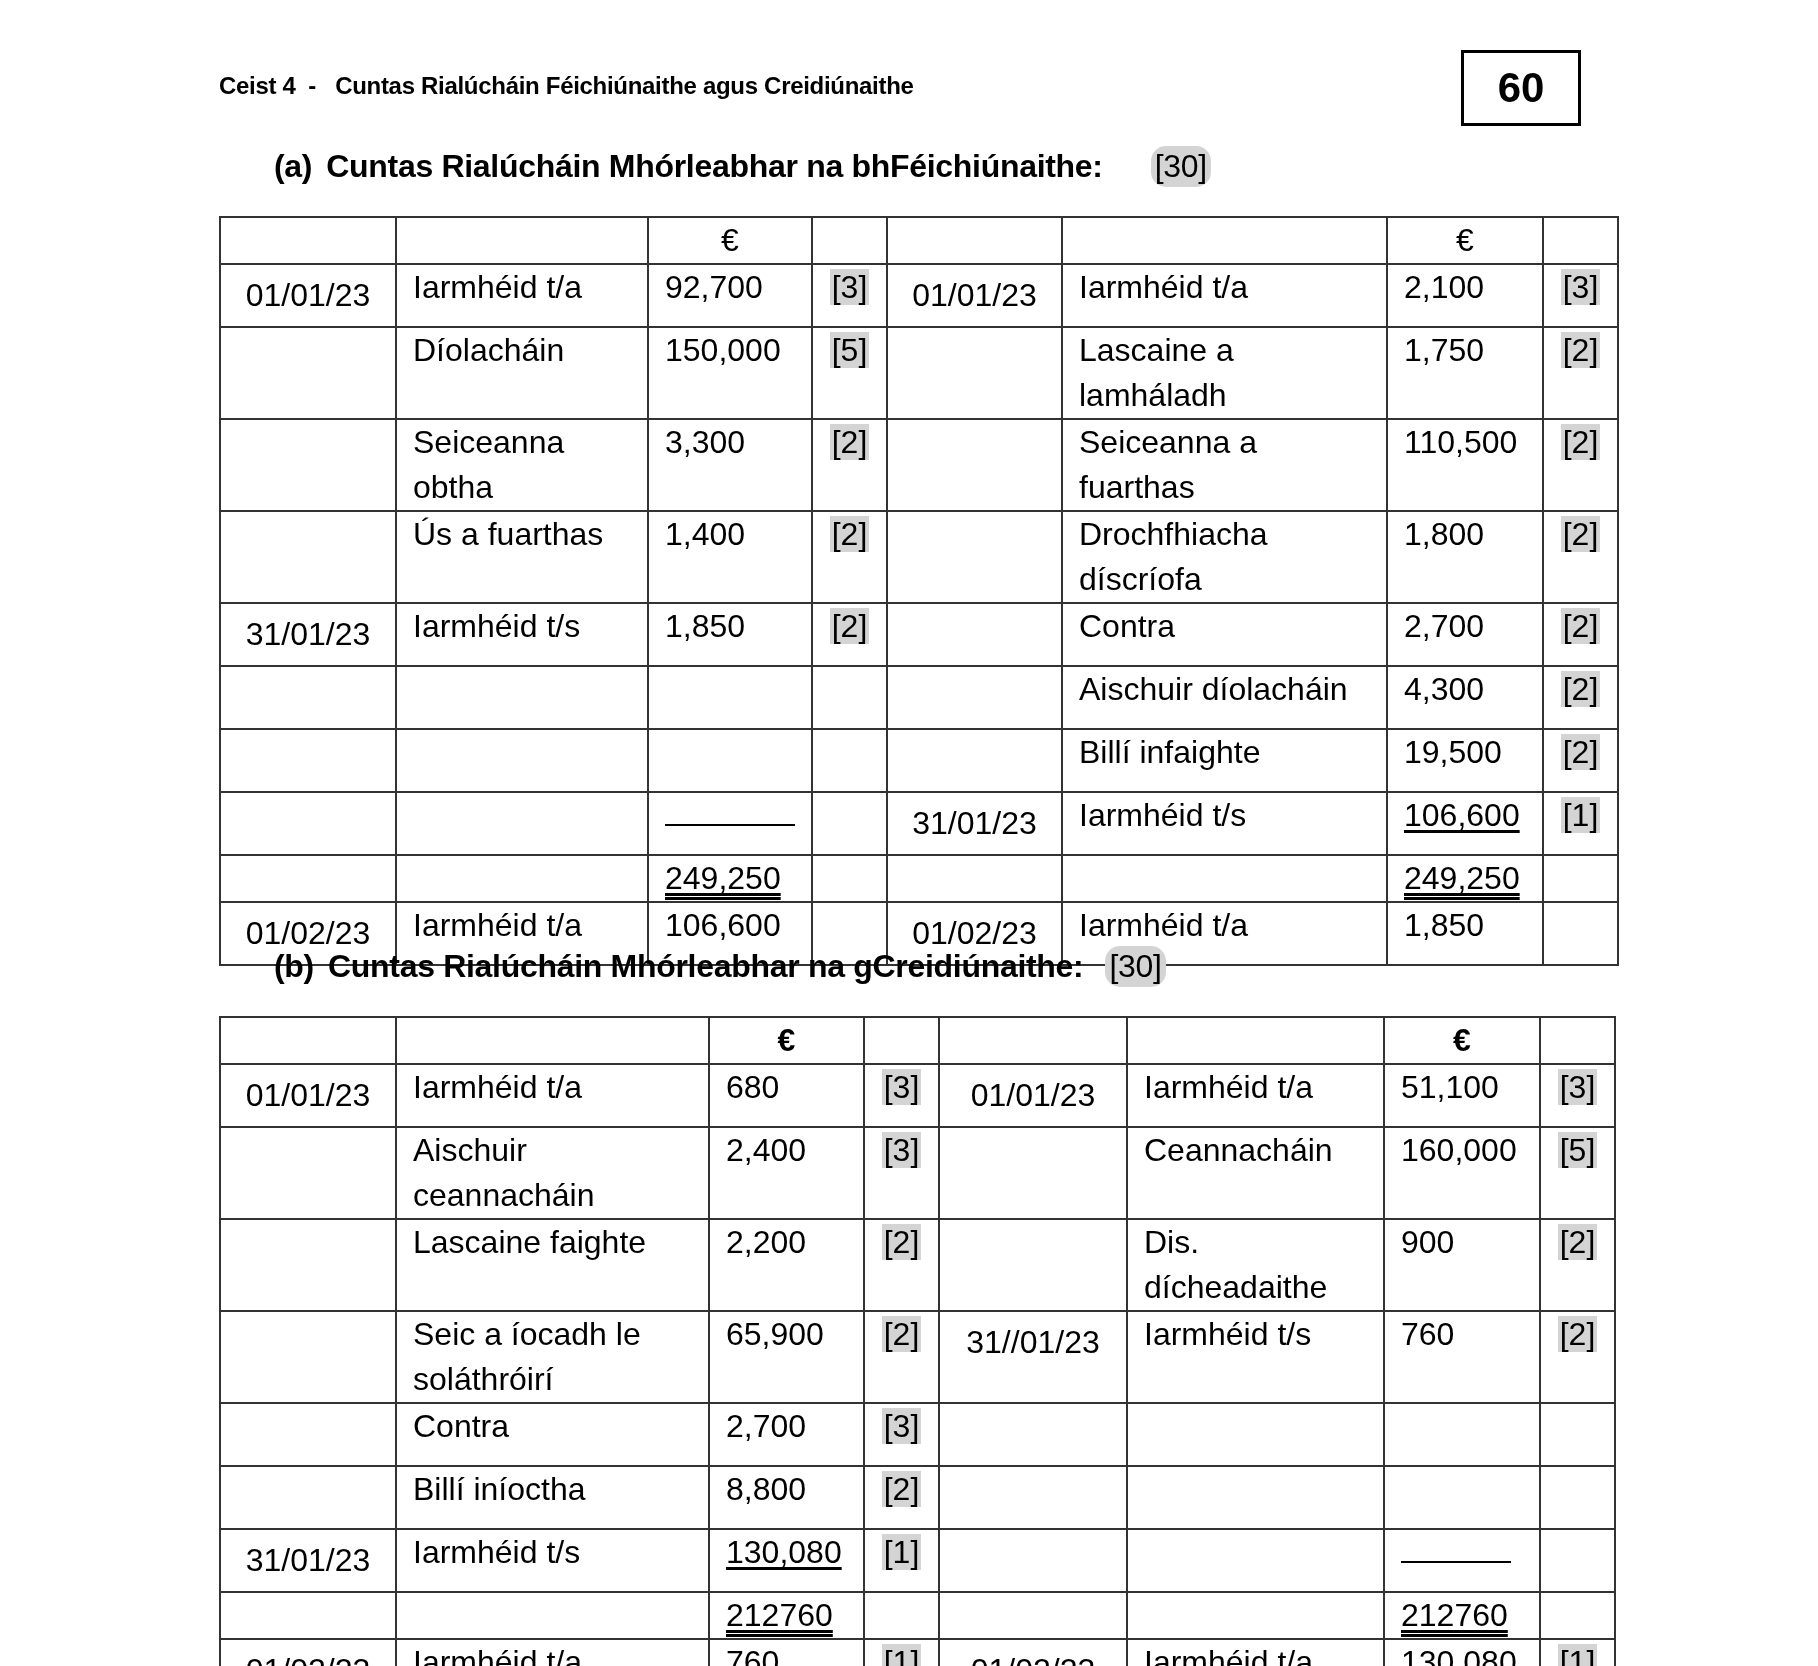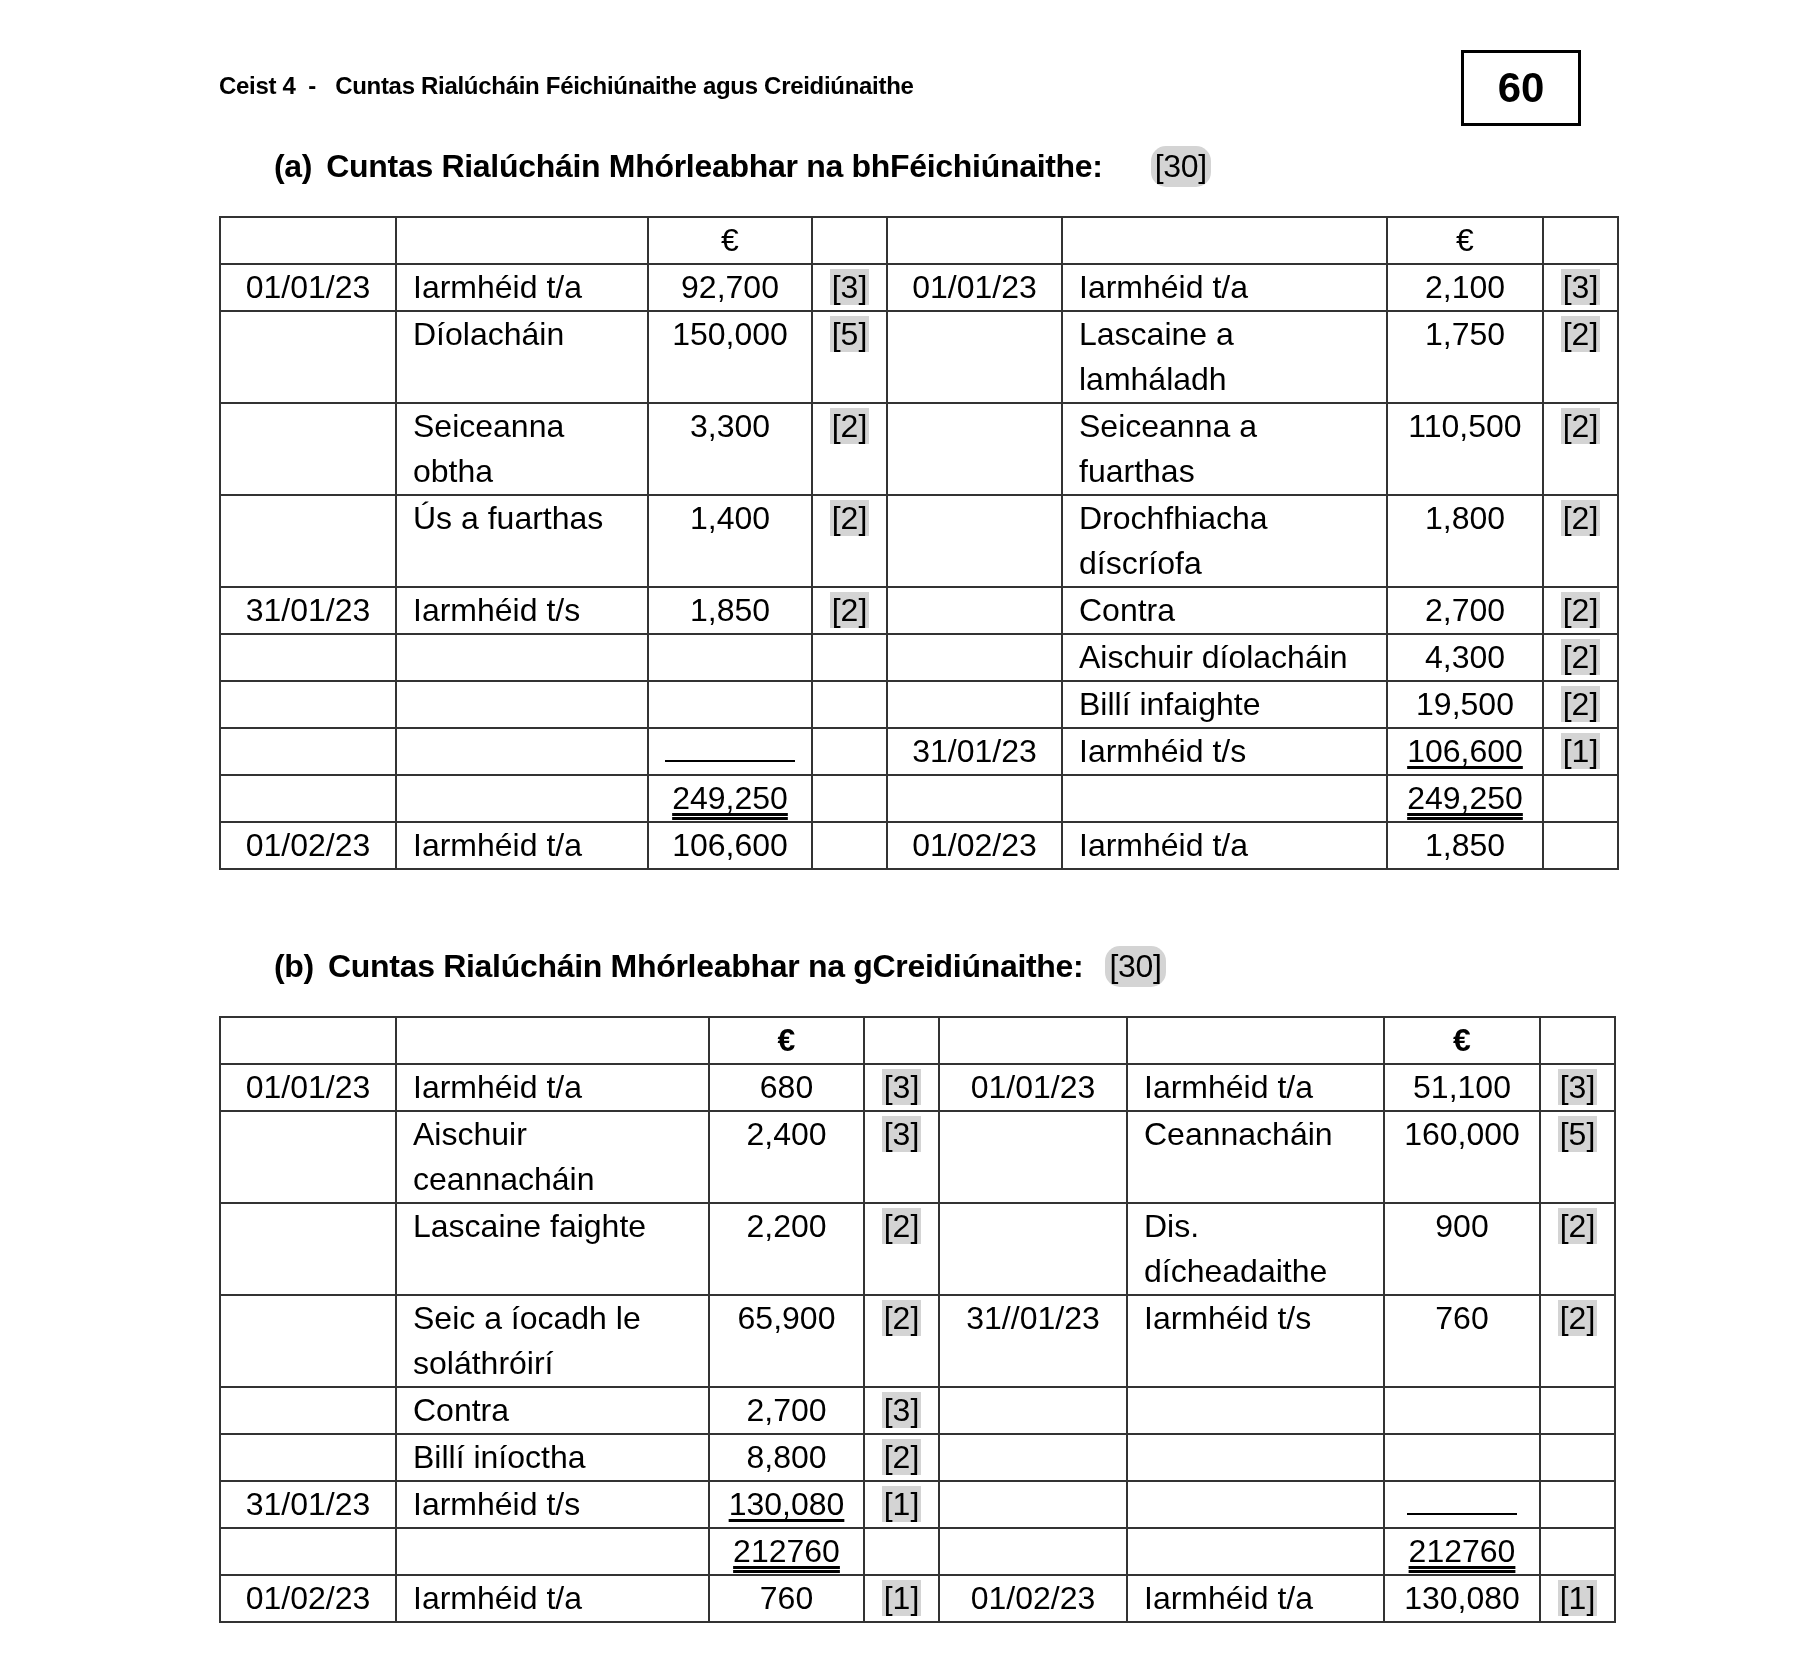--- a/index.html
+++ b/index.html
@@ -29,22 +29,22 @@
     }
     table.ledger {
       position: absolute; left: 219px; border-collapse: collapse;
       font-size: 32px; table-layout: fixed;
     }
     table.ledger td {
       border: 2px solid #333; padding: 0 16px; height: 45px; vertical-align: top;
       line-height: 45px; white-space: nowrap;
     }
     table.ledger td.wrap { white-space: normal; line-height: 45px; }
-    table.ledger td.date { text-align: center; padding: 0 6px; }
-    table.ledger td.amt { text-align: center; }
+    table.ledger td.date { text-align: center; padding: 8px 6px; }
+    table.ledger td.amt { text-align: left; }
     table.ledger td.cur { text-align: center; }
     table.ledger td.mk { text-align: center; padding: 0; }
     .mark { background: #d4d4d4; padding: 0 2px; }
     .u1 { text-decoration: underline; text-underline-offset: 4px; }
     .u2 { text-decoration: underline double; text-underline-offset: 4px; }
     .rule-blank { display: inline-block; width: 130px; border-bottom: 2px solid #000; height: 30px; }
     .bold { font-weight: bold; }
   </style>
 </head>
 <body>

